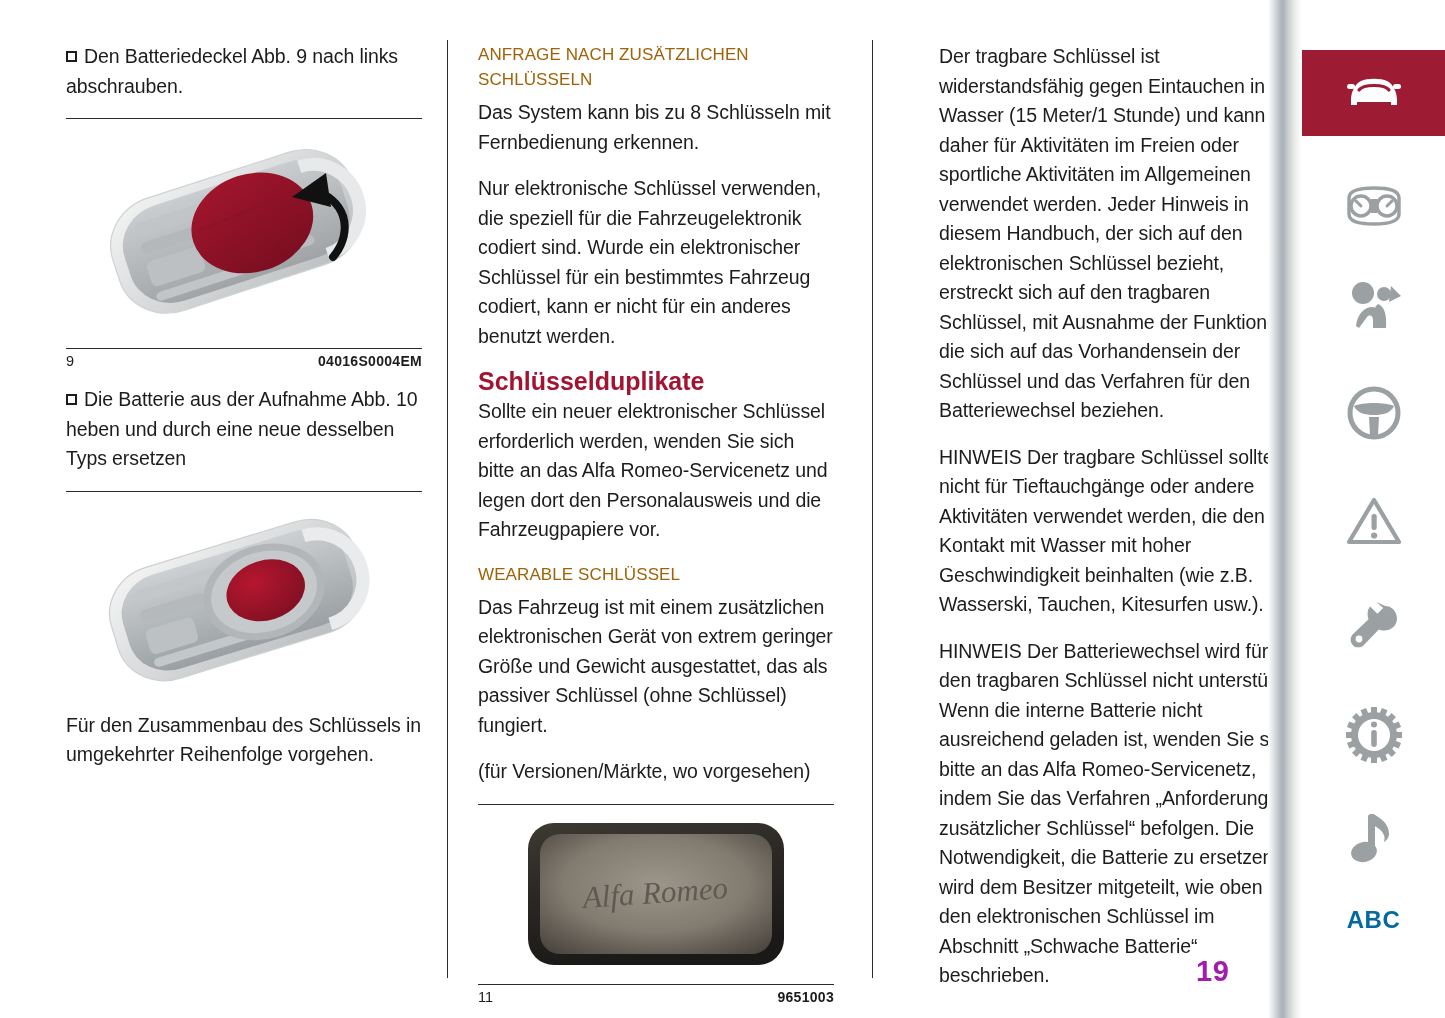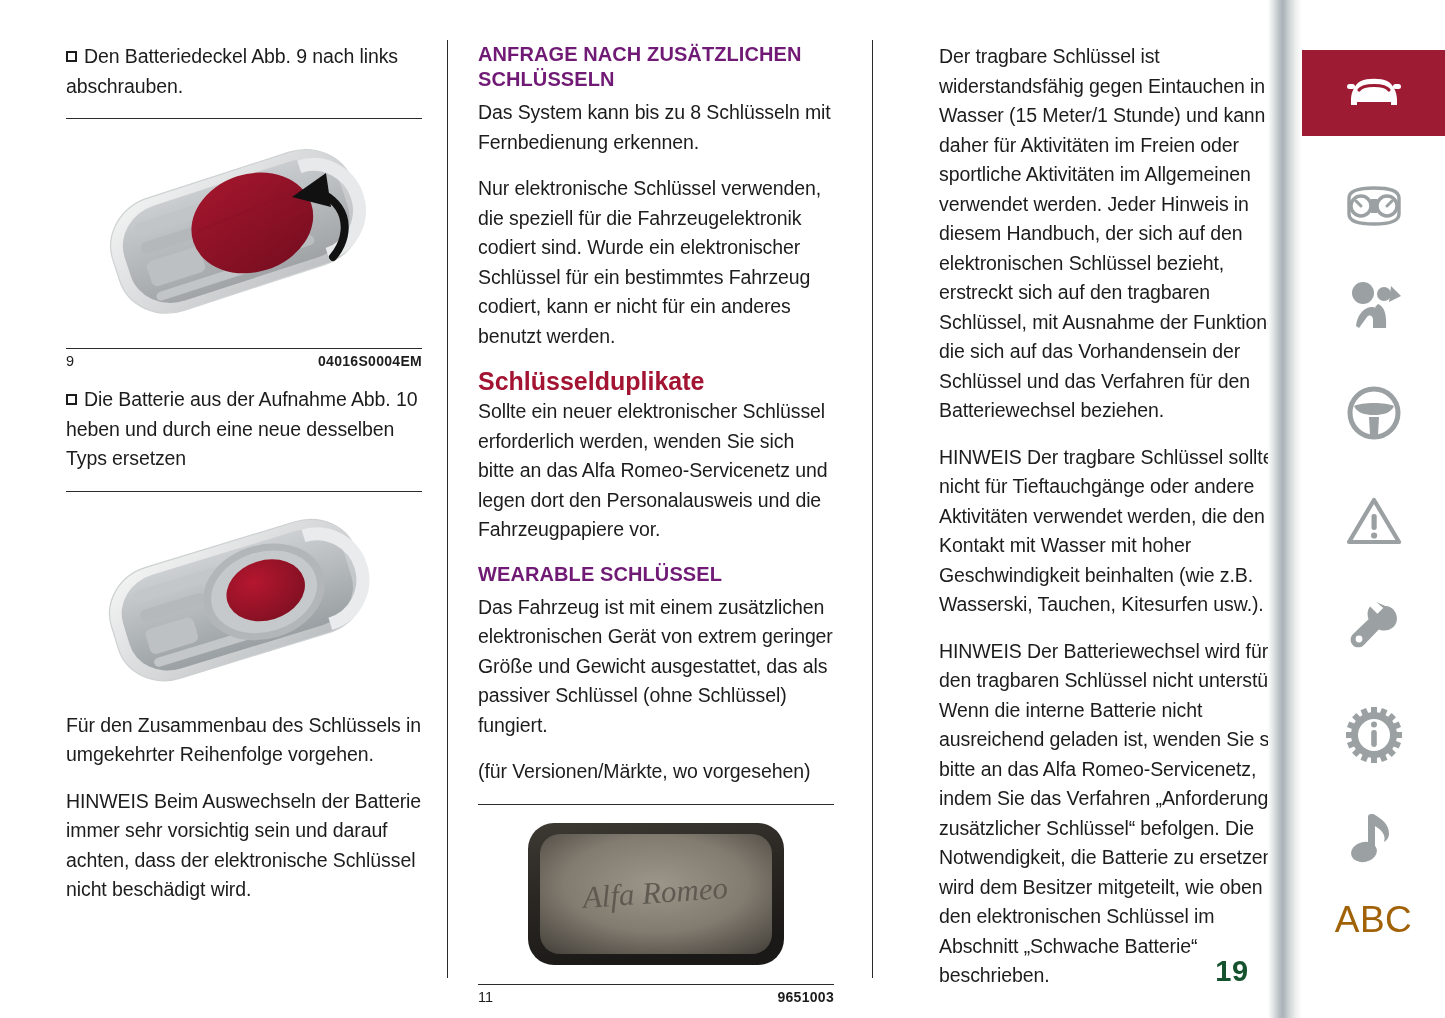--- a/index.html
+++ b/index.html
@@ -46,24 +46,24 @@
   p.body:last-child { margin-bottom: 0; }
   .sq {
     display: inline-block;
     width: 11px; height: 11px;
     border: 2px solid #1c1c1c;
     margin-right: 7px;
     vertical-align: 1px;
   }
 
   h2.red-head {
-    color: #701a75;
-    font-size: 20px;
+    color: #a16207;
+    font-size: 17px;
     line-height: 25px;
-    font-weight: 700;
+    font-weight: 400;
     letter-spacing: 0.1px;
     margin-bottom: 6px;
     text-transform: uppercase;
   }
   h3.red-sub {
     color: #a31432;
     font-size: 25px;
     line-height: 26px;
     font-weight: 700;
     margin-bottom: 3px;
@@ -116,35 +116,35 @@
     height: 86px;
     display: flex;
     align-items: center;
     justify-content: center;
   }
   .nav-item.active {
     background: #9e1b34;
   }
   .nav-item svg { display: block; }
   .nav-abc {
-    font-size: 37px;
-    font-weight: 400;
-    color: #a16207;
+    font-size: 24px;
+    font-weight: 700;
+    color: #0369a1;
     letter-spacing: 0.5px;
   }
 
   #page-number {
     position: absolute;
     left: 1196px;
     top: 955px;
     width: 72px;
-    text-align: center;
+    text-align: left;
     font-size: 29px;
     font-weight: 700;
-    color: #14532d;
+    color: #a21caf;
     letter-spacing: 0.5px;
   }
 
   
   .keyart { display:block; margin: 6px auto 8px auto; }
 </style>
 </head>
 <body>
 
 <div id="page">
@@ -235,21 +235,20 @@
           <path d="M240 58 a46 46 0 0 1 0 92" fill="none" stroke="#e9ebec" stroke-width="13"></path>
 
           <ellipse cx="186" cy="100" rx="62" ry="47" fill="#b2b6b9"></ellipse>
           <ellipse cx="186" cy="100" rx="54" ry="40" fill="#c6c9cb"></ellipse>
           <ellipse cx="188" cy="99" rx="40" ry="30" fill="url(#redB)"></ellipse>
         </g>
       </svg>
     </div>
 
     <p class="body">Für den Zusammenbau des Schlüssels in umgekehrter Reihenfolge vorgehen.</p>
-    <p class="body">HINWEIS Beim Auswechseln der Batterie immer sehr vorsichtig sein und darauf achten, dass der elektronische Schlüssel nicht beschädigt wird.</p>
   </div>
 
   <div class="col" id="col2">
     <h2 class="red-head">ANFRAGE NACH ZUSÄTZLICHEN SCHLÜSSELN</h2>
     <p class="body">Das System kann bis zu 8 Schlüsseln mit Fernbedienung erkennen.</p>
     <p class="body">Nur elektronische Schlüssel verwenden, die speziell für die Fahrzeugelektronik codiert sind. Wurde ein elektronischer Schlüssel für ein bestimmtes Fahrzeug codiert, kann er nicht für ein anderes benutzt werden.</p>
 
     <h3 class="red-sub">Schlüsselduplikate</h3>
     <p class="body">Sollte ein neuer elektronischer Schlüssel erforderlich werden, wenden Sie sich bitte an das Alfa Romeo-Servicenetz und legen dort den Personalausweis und die Fahrzeugpapiere vor.</p>
 

